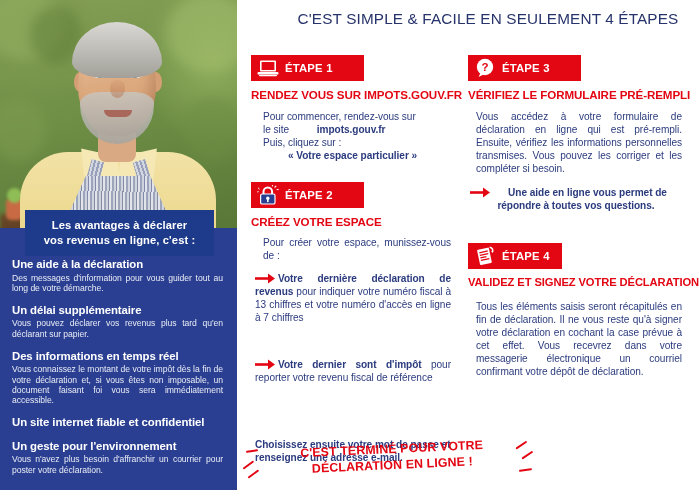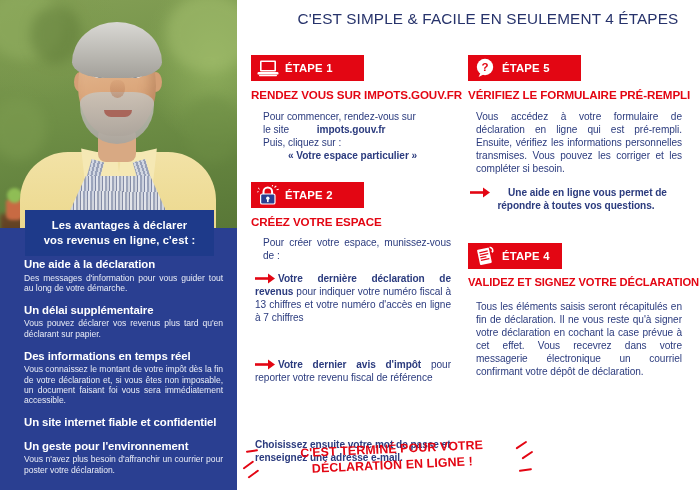--- a/index.html
+++ b/index.html
@@ -175,21 +175,21 @@
   }
 
   
   #advantages-panel {
     position: absolute;
     left: 0; top: 228px;
     width: 237px;
     height: 262px;
     background: #2a3f91;
     box-sizing: border-box;
-    padding: 30px 14px 10px 24px;
+    padding: 30px 14px 10px 12px;
     z-index: 2;
   }
   .advantage { margin-bottom: 10.5px; }
   .advantage:last-child { margin-bottom: 0; }
   .adv-title {
     color: #ffffff;
     font-size: 11.4px;
     font-weight: bold;
     line-height: 13px;
     margin-bottom: 1.5px;
@@ -439,37 +439,37 @@
         </svg>
       </span><b>Votre dernière déclaration de revenus</b><span> pour indiquer votre numéro fiscal à 13 chiffres et votre numéro d'accès en ligne à 7 chiffres</span>
     </div>
 
     <div class="arrow-block" style="left:10px; top:358px; width:196px;">
       <span class="arrow-glyph">
         <svg width="21" height="13" viewBox="0 0 21 13">
           <path d="M0 6.5 H15" stroke="#e30613" stroke-width="2.6" fill="none"></path>
           <path d="M13 1.6 L20 6.5 L13 11.4 Z" fill="#e30613"></path>
         </svg>
-      </span><b>Votre dernier avis d'impôt</b><span> pour reporter votre revenu fiscal de référence</span>
+      </span><b>Votre dernier sont d'impôt</b><span> pour reporter votre revenu fiscal de référence</span>
     </div>
 
     <div class="body-text" style="left:10px; top:438px; width:196px; font-weight:bold;">Choisissez ensuite votre mot de passe et renseignez une adresse e-mail.</div>
   </div>
 
   <div class="column" id="col-right">
 
     <div class="step-badge" style="left:0px; top:55px; width:113px;">
       <span class="badge-icon">
         <svg width="22" height="20" viewBox="0 0 22 20">
           <circle cx="11" cy="9" r="8.2" fill="#ffffff"></circle>
           <path d="M6.6 14.5 L4.6 19 L10 16.2 Z" fill="#ffffff"></path>
           <text x="11" y="13.4" font-family="Liberation Sans, sans-serif" font-size="11.5" font-weight="bold" fill="#e30613" text-anchor="middle">?</text>
         </svg>
       </span>
-      <span class="badge-label">ÉTAPE 5</span>
+      <span class="badge-label">ÉTAPE 3</span>
     </div>
 
     <div class="step-heading" style="left:0px; top:88px;">VÉRIFIEZ LE FORMULAIRE PRÉ-REMPLI</div>
 
     <div class="body-text justify" style="left:8px; top:110px; width:206px;">Vous accédez à votre formulaire de déclaration en ligne qui est pré-rempli. Ensuite, vérifiez les informations personnelles transmises. Vous pouvez les corriger et les compléter si besoin.</div>
 
     <div class="arrow-block" style="left:2px; top:186px; width:212px; text-align:center;">
       <span class="arrow-glyph">
         <svg width="21" height="13" viewBox="0 0 21 13">
           <path d="M0 6.5 H15" stroke="#e30613" stroke-width="2.6" fill="none"></path>

